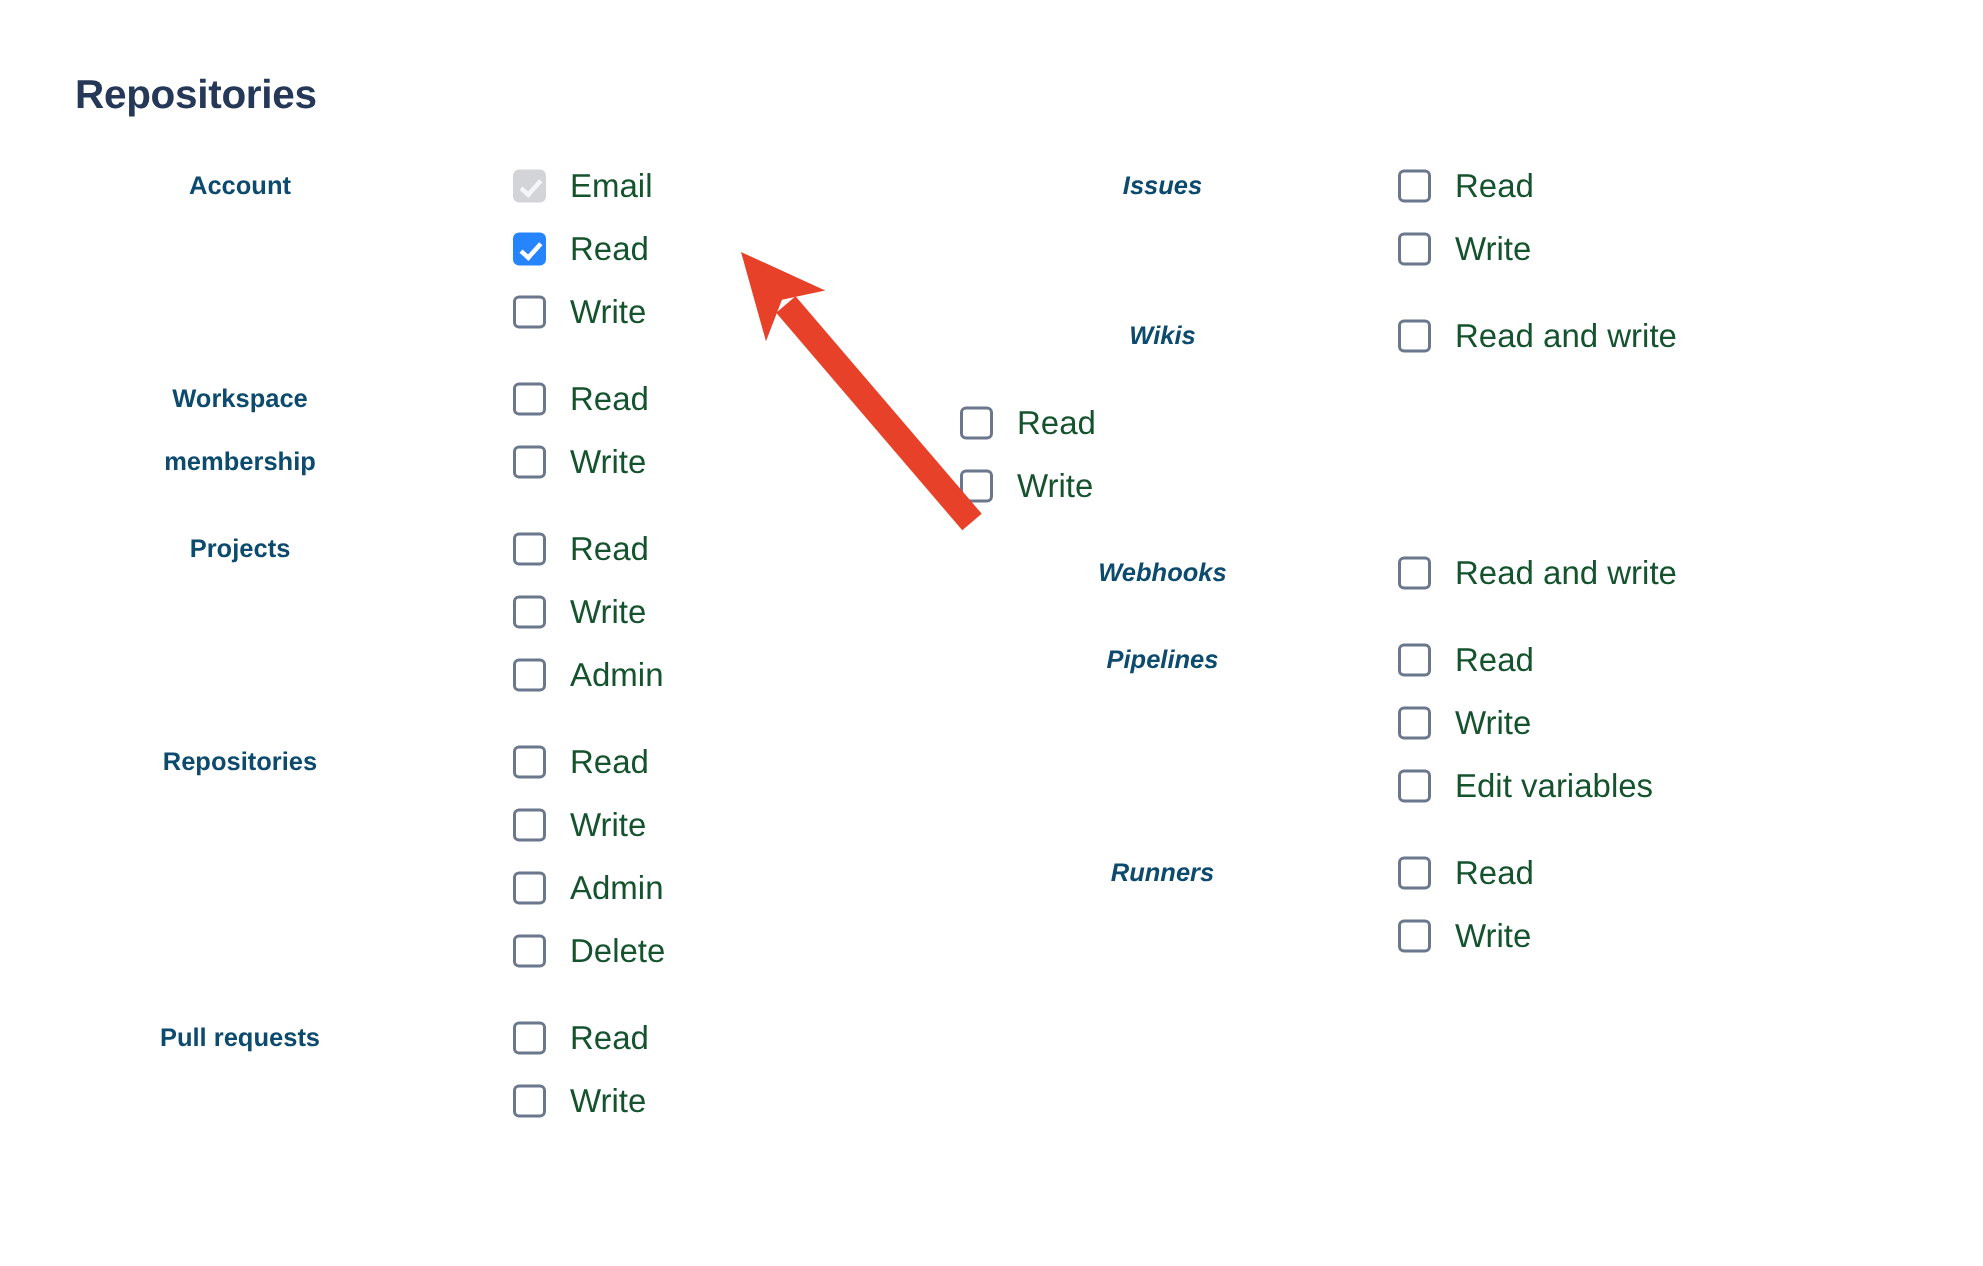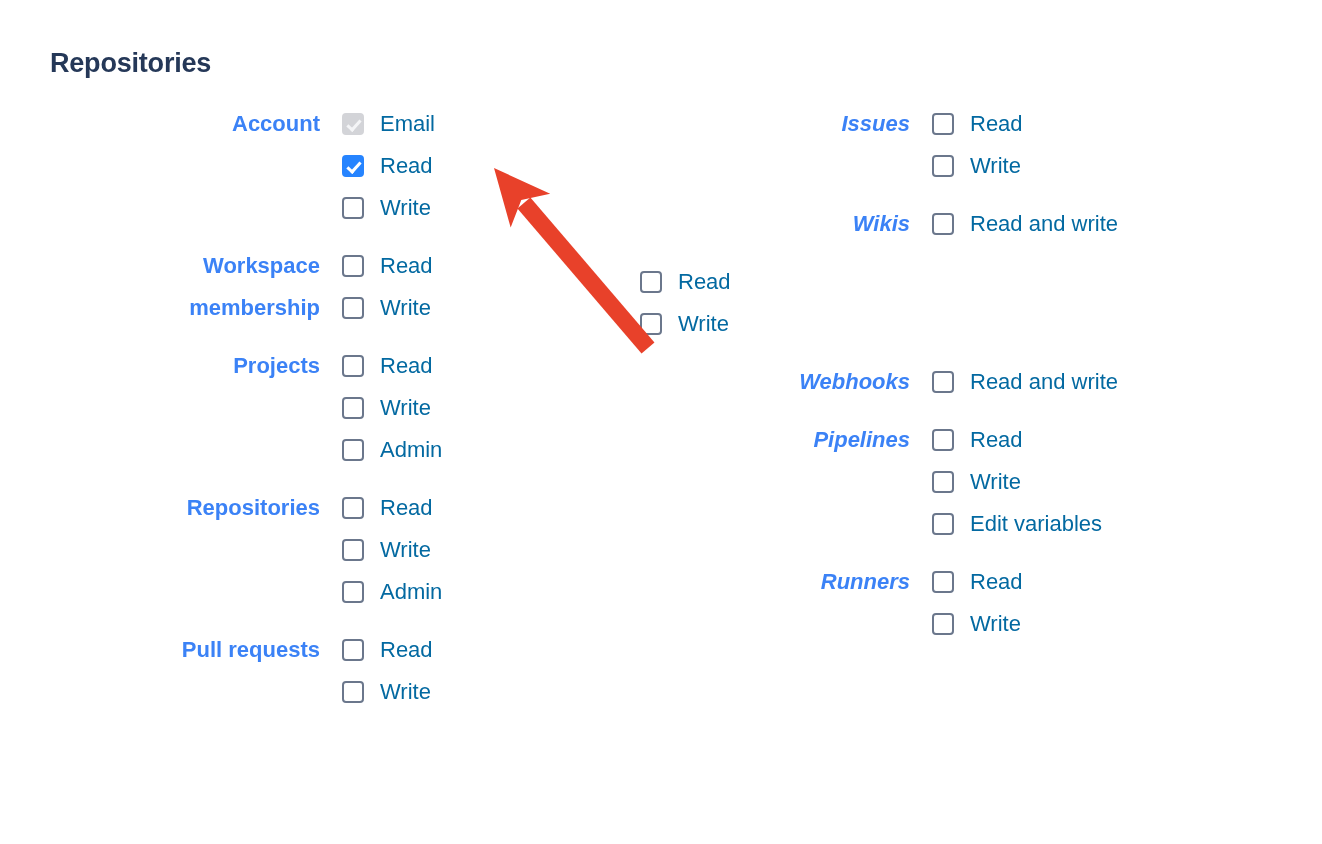--- a/index.html
+++ b/index.html
@@ -39,24 +39,24 @@
   .col-left  { left: 0px;   width: 640px; }
   .col-right { left: 640px; width: 640px; }
 
   .group {
     display: flex;
     align-items: flex-start;
     margin-bottom: 16px;
   }
 
   .group-label {
-    text-align: right;
-    font-size: 22px;
+    text-align: center;
+    font-size: 17px;
     font-weight: bold;
-    color: #3b82f6;
+    color: #0c4a6e;
     line-height: 42px;
     padding-right: 22px;
     flex: 0 0 auto;
     white-space: pre-line;
   }
   .col-left  .group-label { width: 320px; }
   .col-right .group-label { width: 270px; font-style: italic; }
 
   .options { flex: 1 1 auto; }
 
@@ -97,21 +97,21 @@
     border: solid #ffffff;
     border-width: 0 3px 3px 0;
     transform: rotate(42deg);
   }
   .cb.checked.disabled::after {
     border-color: #F4F5F7;
   }
 
   .opt-label {
     font-size: 22px;
-    color: #0369a1;
+    color: #14532d;
     margin-left: 16px;
     white-space: nowrap;
     cursor: pointer;
   }
 
   
   .annotation-arrow {
     position: absolute;
     left: 0;
     top: 0;
@@ -184,20 +184,24 @@
             <span class="opt-label">Read</span>
           </div>
           <div class="opt-row">
             <span class="cb" role="checkbox" aria-checked="false"></span>
             <span class="opt-label">Write</span>
           </div>
           <div class="opt-row">
             <span class="cb" role="checkbox" aria-checked="false"></span>
             <span class="opt-label">Admin</span>
           </div>
+          <div class="opt-row">
+            <span class="cb" role="checkbox" aria-checked="false"></span>
+            <span class="opt-label">Delete</span>
+          </div>
         </div>
       </div>
       <div class="group">
         <div class="group-label">Pull requests</div>
         <div class="options">
           <div class="opt-row">
             <span class="cb" role="checkbox" aria-checked="false"></span>
             <span class="opt-label">Read</span>
           </div>
           <div class="opt-row">

